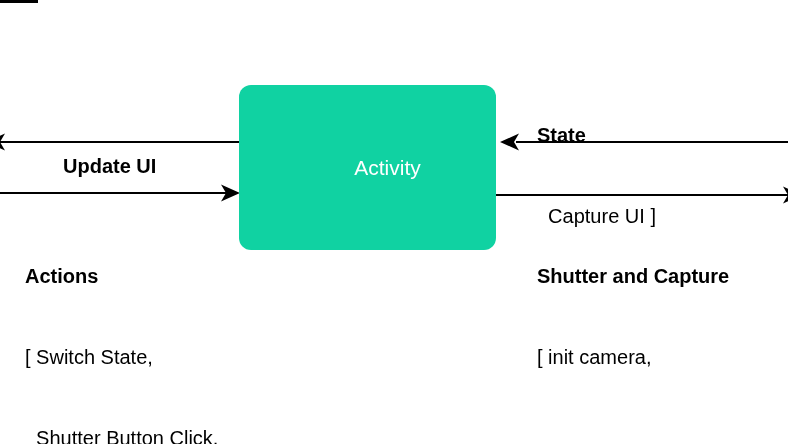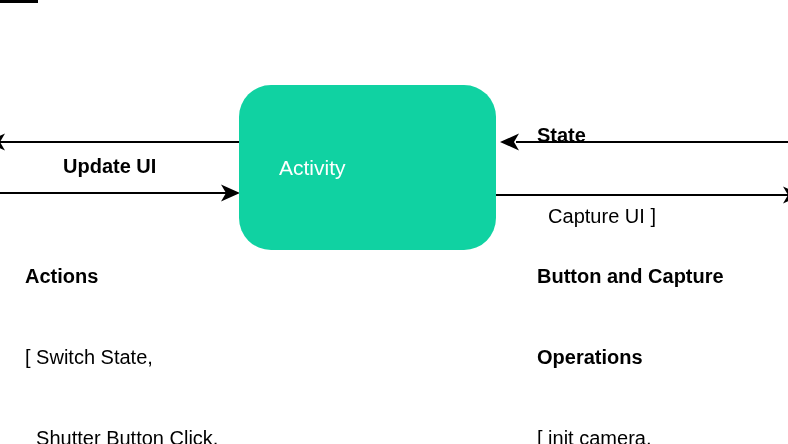--- a/index.html
+++ b/index.html
@@ -31,24 +31,24 @@
     position: absolute;
     left: 0; top: 0;
     width: 38px; height: 3px;
     background: var(--line);
   }
   .activity-box {
     position: absolute;
     left: 239px; top: 85px;
     width: 257px; height: 165px;
     background: var(--box-fill);
-    border-radius: 32px;
+    border-radius: 12px;
     display: flex;
     align-items: center;
-    justify-content: flex-start;
+    justify-content: center;
     padding-left: 40px;
   }
   .activity-box span {
     color: var(--box-text);
     font-size: 21px;
   }
   .label-bold { font-weight: bold; }
   .txt {
     position: absolute;
     font-size: 20px;
@@ -96,22 +96,21 @@
     
     
   </div>
 
   <div class="txt state-block">
     <div class="label-bold">State</div>
     <div>  Capture UI ]</div>
   </div>
 
   <div class="txt camera-ops-block">
-    <div class="label-bold">Button and Capture</div>
-    <div class="label-bold">Operations</div>
+    <div class="label-bold">Shutter and Capture</div>
     <div>[ init camera,</div>
     
     
     
     
     
   </div>
 
 </div>
 

